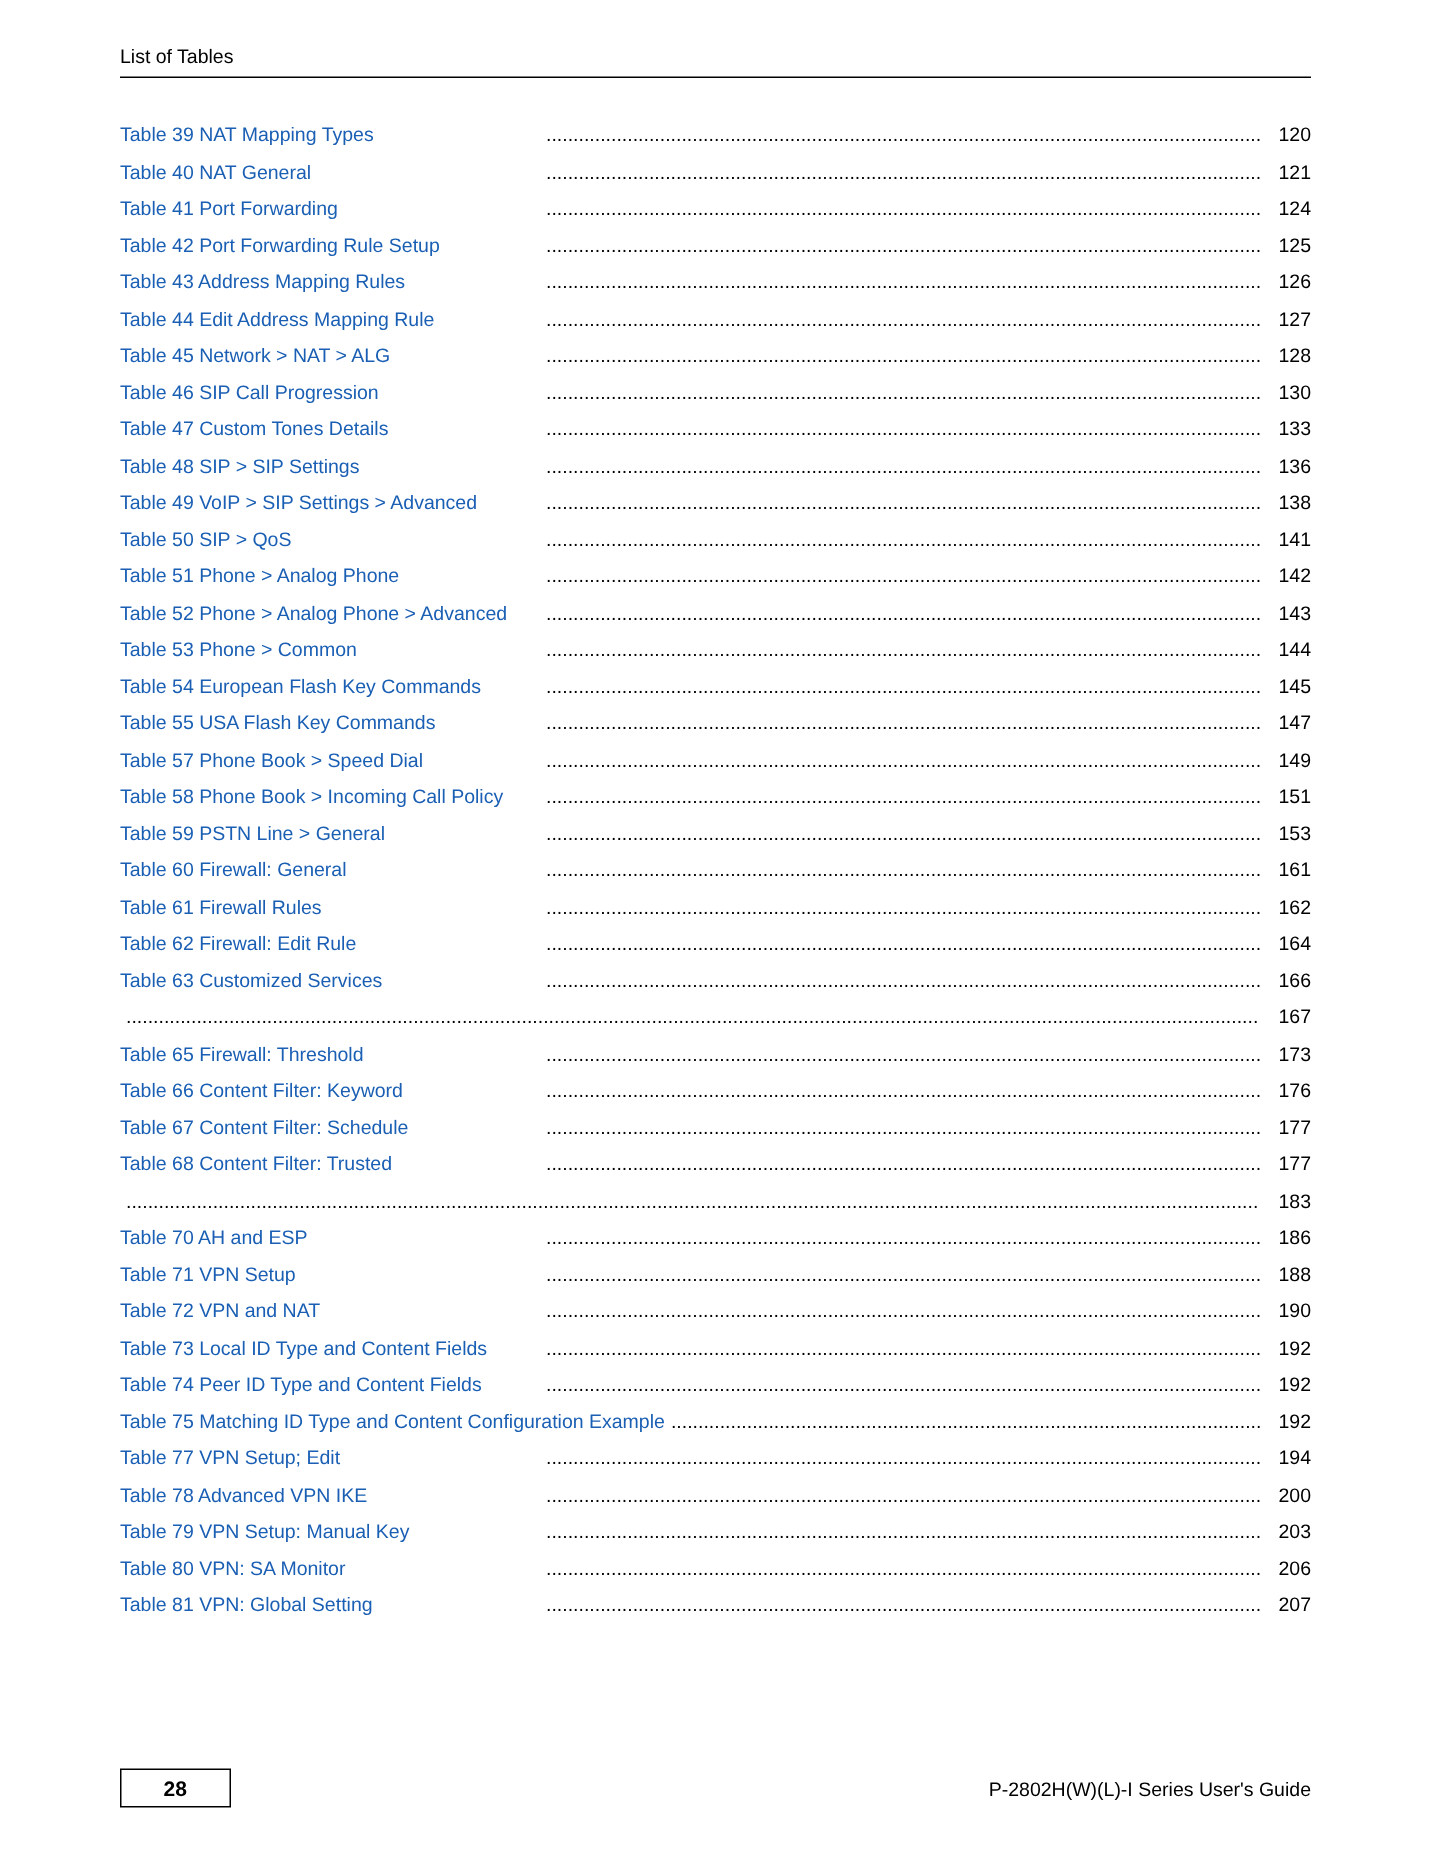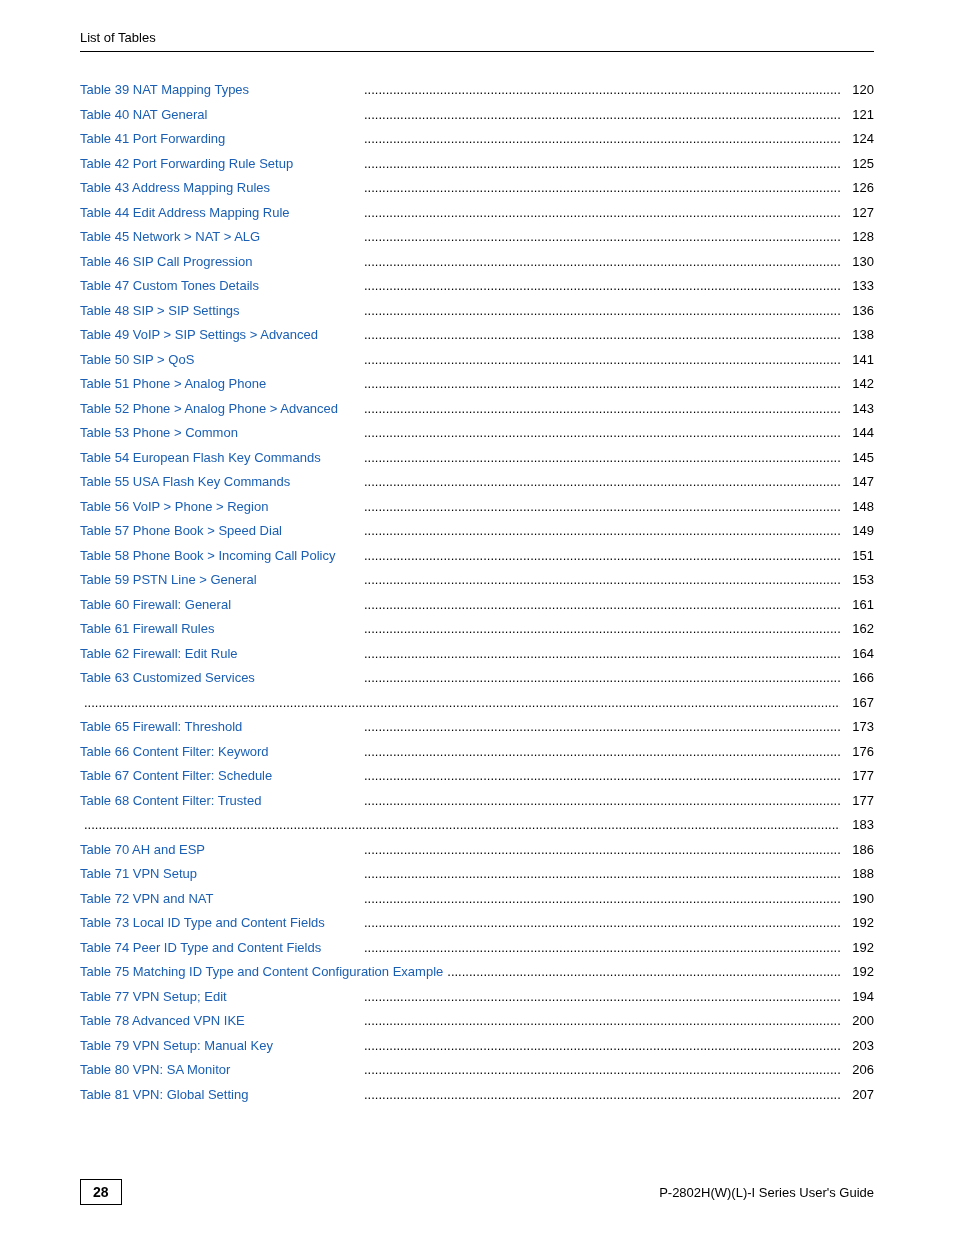--- a/index.html
+++ b/index.html
@@ -69,21 +69,21 @@
       position: absolute;
       bottom: 30px;
       left: 0;
       right: 0;
       display: flex;
       align-items: center;
       padding: 0 80px;
     }
     .footer-page-box {
       border: 1px solid #000;
-      padding: 4px 12px;
+      padding: 4px 28px;
       font-size: 14px;
       font-weight: bold;
     }
     .footer-right {
       margin-left: auto;
       font-size: 13px;
       color: #000;
       text-align: right;
     }
   </style>
@@ -175,25 +175,20 @@
         <a class="table-link" href="#">Table 54 European Flash Key Commands</a>
         <span class="dots"></span>
         <span class="page-num">145</span>
       </li>
       <li>
         <a class="table-link" href="#">Table 55 USA Flash Key Commands</a>
         <span class="dots"></span>
         <span class="page-num">147</span>
       </li>
       <li>
-        <a class="table-link" href="#">Table 56 VoIP &gt; Phone &gt; Region</a>
-        <span class="dots"></span>
-        <span class="page-num">148</span>
-      </li>
-      <li>
         <a class="table-link" href="#">Table 57 Phone Book &gt; Speed Dial</a>
         <span class="dots"></span>
         <span class="page-num">149</span>
       </li>
       <li>
         <a class="table-link" href="#">Table 58 Phone Book &gt; Incoming Call Policy</a>
         <span class="dots"></span>
         <span class="page-num">151</span>
       </li>
       <li>

